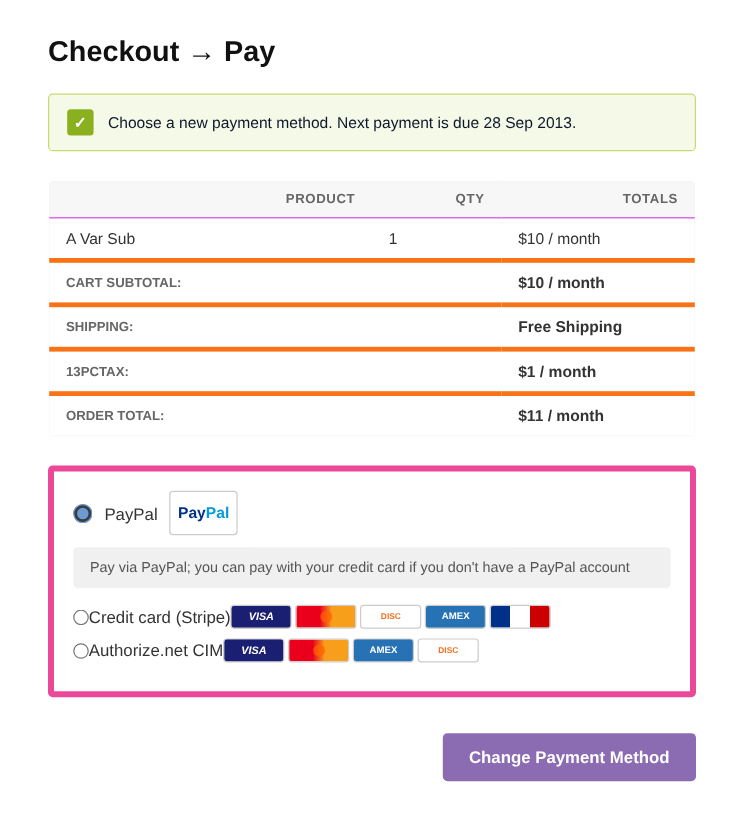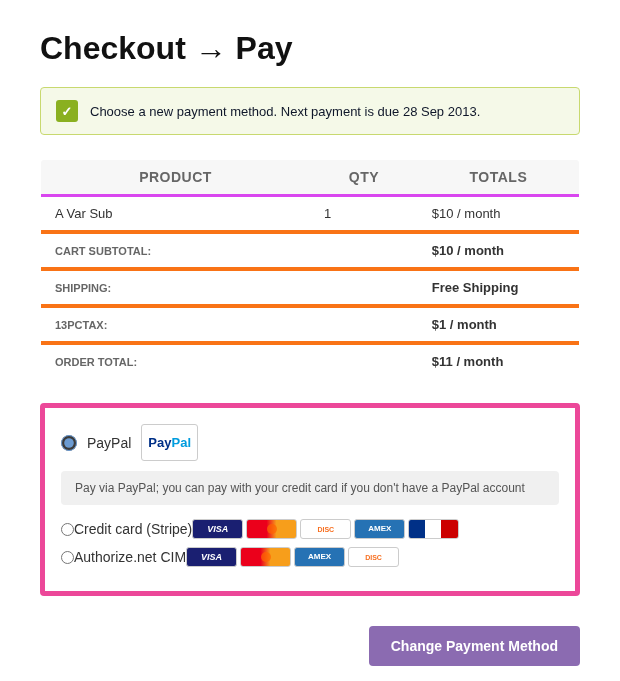--- a/index.html
+++ b/index.html
@@ -6,21 +6,21 @@
     body {
       font-family: Arial, Helvetica, sans-serif;
       background: #fff;
       width: 620px;
       min-height: 681px;
       padding: 30px 40px;
       color: #333;
     }
 
     .page-title {
-      font-size: 32px;
+      font-size: 24px;
       font-weight: bold;
       margin-bottom: 20px;
       color: #111;
     }
 
     .notice-bar {
       display: flex;
       align-items: center;
       border: 1px solid #c8d96f;
       background: #f5f9e8;
@@ -53,29 +53,29 @@
       width: 100%;
       border-collapse: collapse;
       border: 1px solid #ddd;
       border-radius: 4px;
       margin-bottom: 24px;
       font-size: 12px;
       overflow: hidden;
     }
 
     .order-table th {
-      text-align: center;
+      text-align: right;
       padding: 9px 14px;
       background: #f7f7f7;
-      font-size: 14px;
+      font-size: 11px;
       font-weight: bold;
       color: #666;
       text-transform: uppercase;
       letter-spacing: 0.5px;
-      border-bottom: 3px solid #d946ef;
+      border-bottom: 1px solid #d946ef;
     }
 
     .order-table td {
       padding: 9px 14px;
       border-bottom: 4px solid #f97316;
       font-size: 13px;
       color: #333;
     }
 
     .order-table tr:last-child td {

